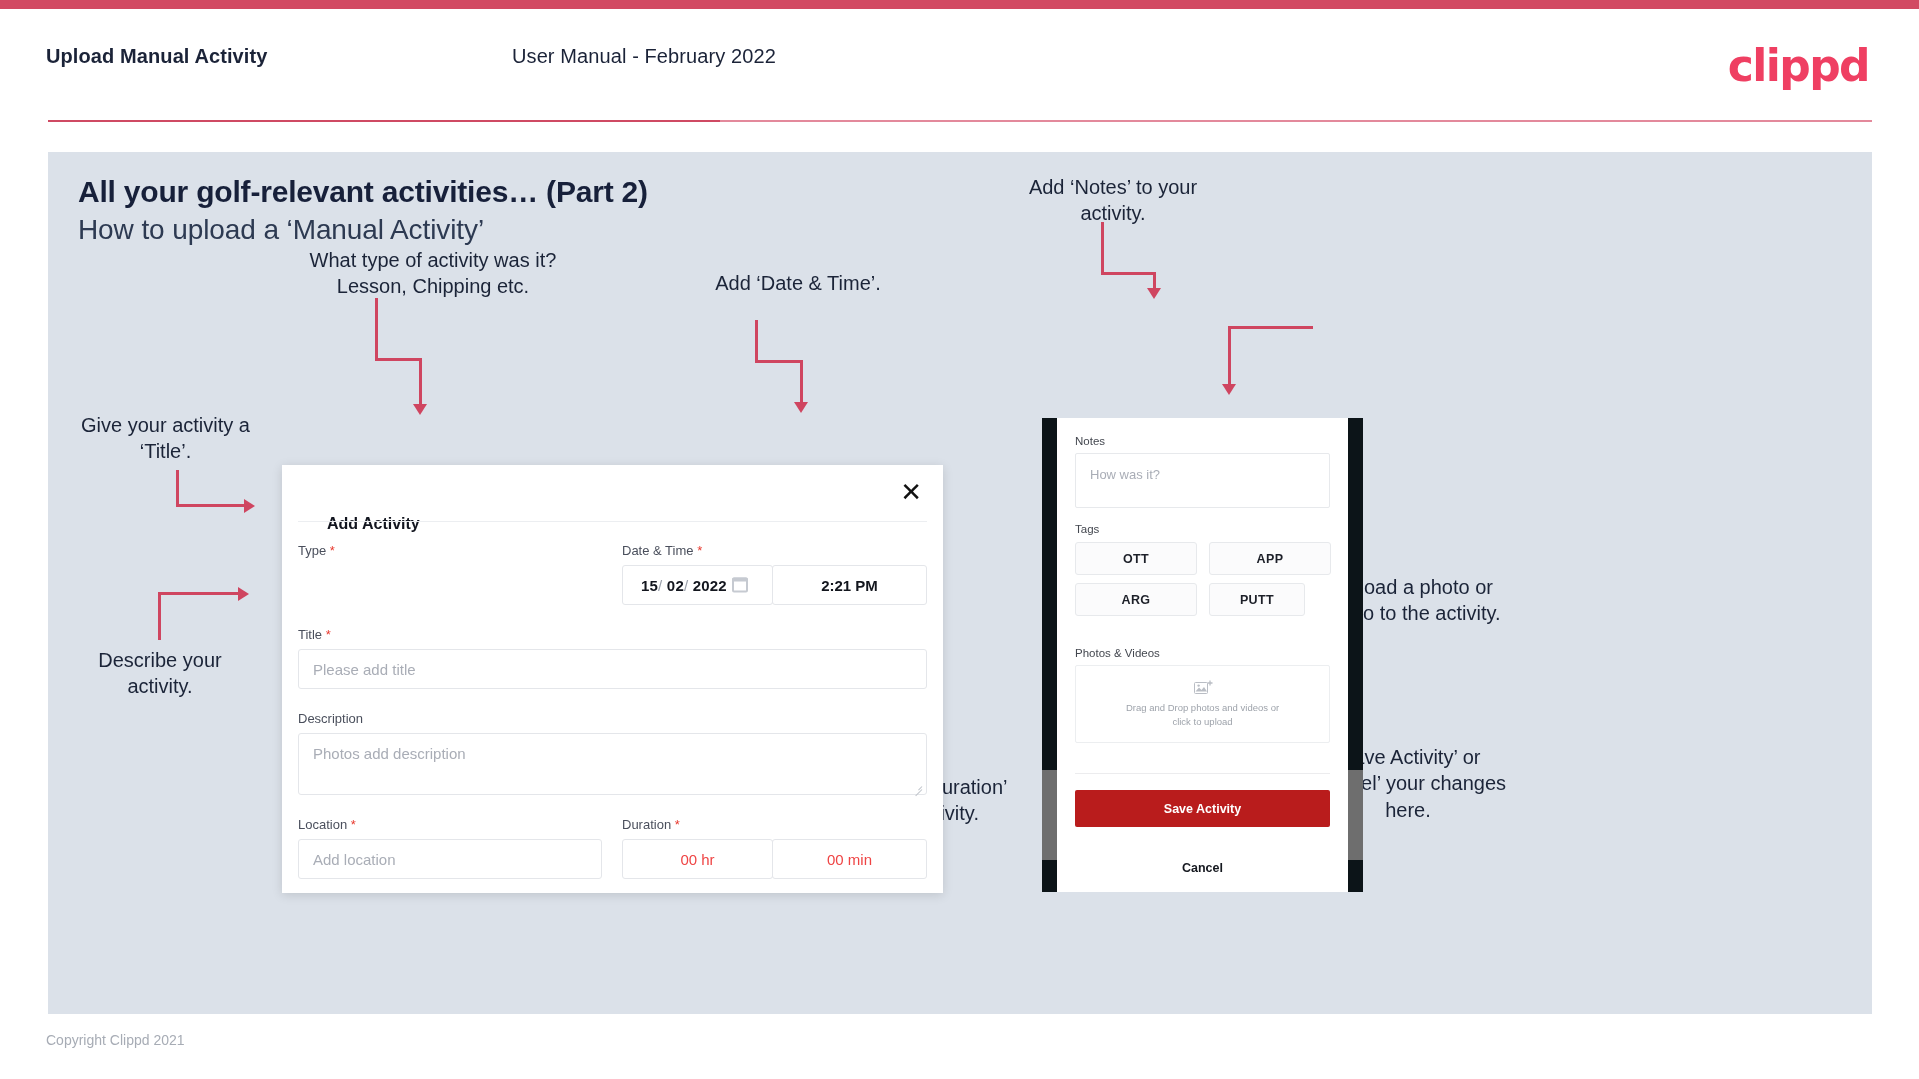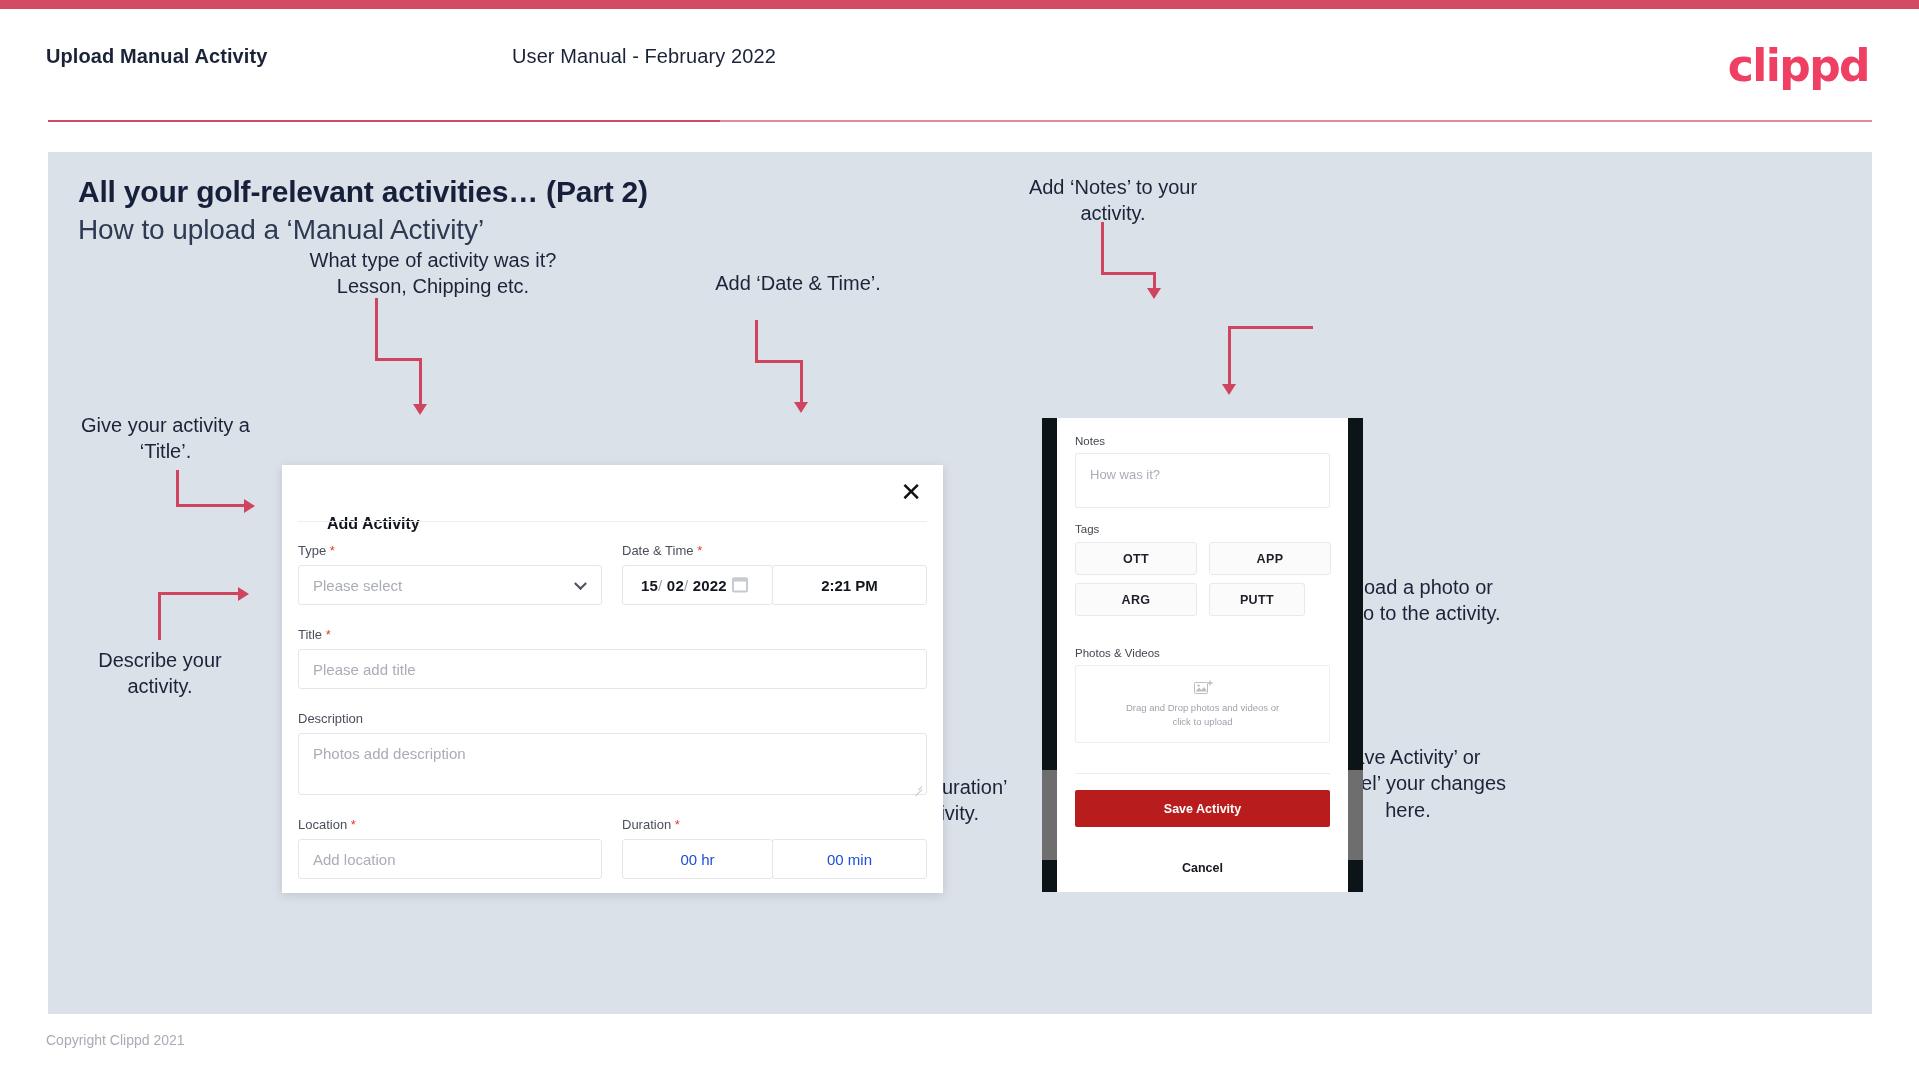--- a/index.html
+++ b/index.html
@@ -108,21 +108,21 @@
     font-size: 15px; color:#13161e; font-weight:600; width:100%; text-align:center;
   }
   .ta-grip{
     position:absolute;right:4px;bottom:3px;width:9px;height:9px;
   }
   .ta-grip:before,.ta-grip:after{
     content:"";position:absolute;right:0;background:#bfc3ca;height:1px;transform-origin:right;
   }
   .ta-grip:before{width:9px;bottom:1px;transform:rotate(-45deg);}
   .ta-grip:after{width:5px;bottom:4px;transform:rotate(-45deg);}
-  .centertxt{ width:100%; text-align:center; font-size:15px; color:#1d4ed8; }
+  .centertxt{ width:100%; text-align:center; font-size:15px; color:#ef4444; }
 
   
   .phone { position: absolute; left: 994px; top: 266px; width: 321px; height: 474px; }
   .bez { position: absolute; top: 0; width: 15px; height: 474px; background: #0c1418; }
   .bez.l { left: 0; } .bez.r { right: 0; }
   .bez-grey { position: absolute; width: 15px; height: 90px; background: #6e6e6e; top: 352px; }
   .bez-grey.l { left: 0; } .bez-grey.r { right: 0; }
   .screen {
     position: absolute; left: 15px; top: 0; width: 291px; height: 474px;
     background: #fff; overflow: hidden;
@@ -239,24 +239,20 @@
 
     <div class="modal">
       <div class="modal-title">Add Activity</div>
       <div class="modal-close">✕</div>
       <div class="modal-rule"></div>
 
       <div class="fld-label" style="left:16px; top:78px;">
         <span>Type</span>
         <span class="req">*</span>
       </div>
-      <div class="inp" style="left:16px; top:100px; width:304px; height:40px;">
-        <span class="ph">Please select</span>
-        <span class="chev"></span>
-      </div>
 
       <div class="fld-label" style="left:340px; top:78px;">
         <span>Date &amp; Time</span>
         <span class="req">*</span>
       </div>
       <div class="inp" style="left:340px; top:100px; width:151px; height:40px;">
         <span class="dtval">
           <span>15</span><span class="dtslash">/</span>
           <span>02</span><span class="dtslash">/</span>
           <span>2022</span>

